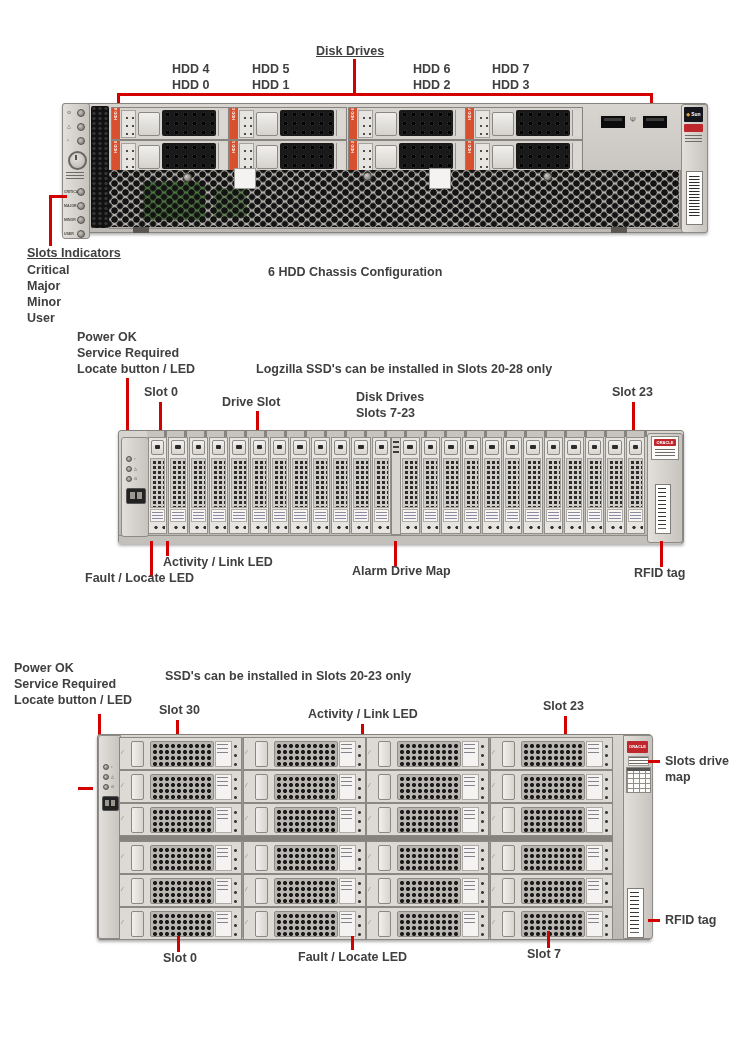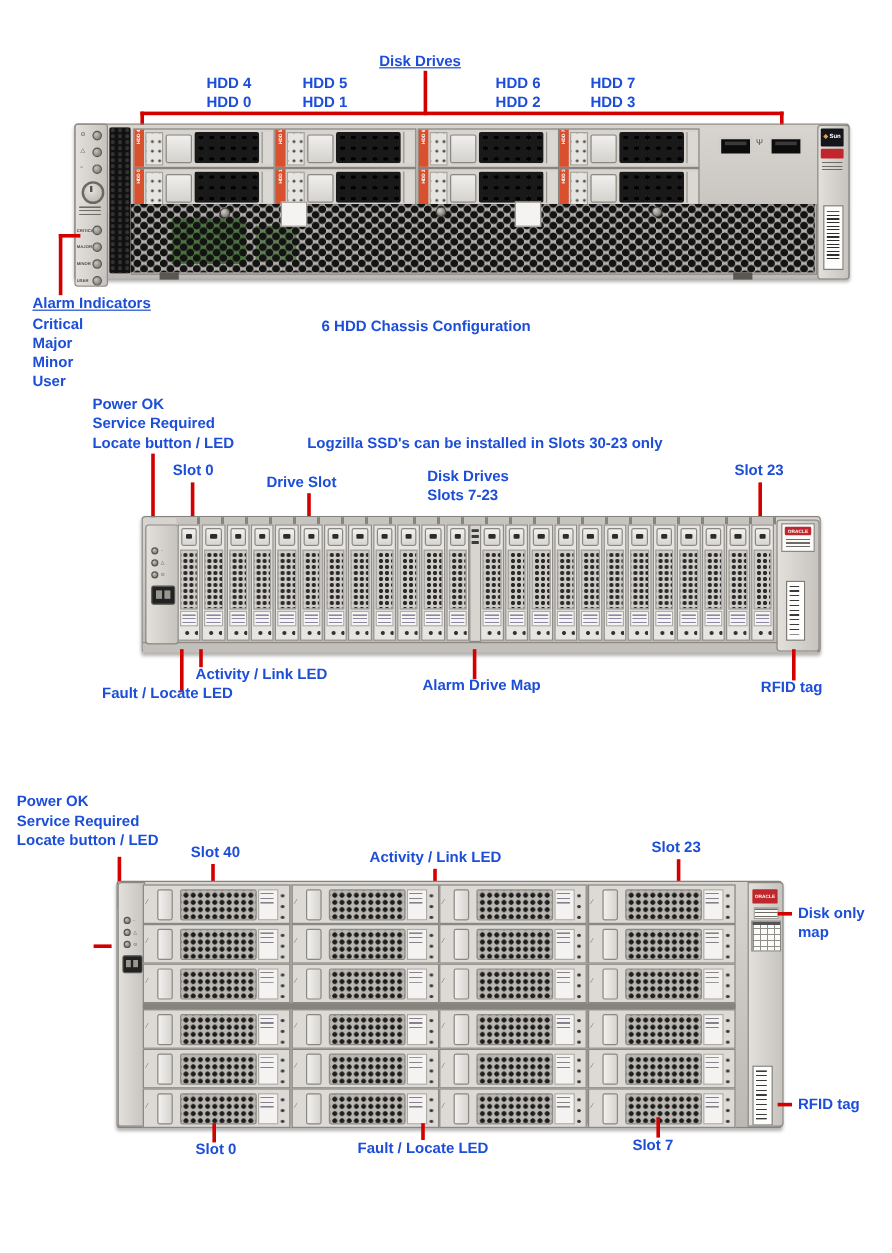--- a/index.html
+++ b/index.html
@@ -1,18 +1,18 @@
 <!DOCTYPE html>
 <html><head>
 <meta charset="utf-8">
 <style>
   html,body{margin:0;padding:0;background:#fff;}
   #stage{position:relative;width:743px;height:1044px;background:#ffffff;overflow:hidden;
          font-family:"Liberation Sans",sans-serif;}
-  .lbl{position:absolute;font-weight:700;font-size:12.5px;line-height:14px;color:#1d4ed8;white-space:nowrap;}
+  .lbl{position:absolute;font-weight:700;font-size:12.5px;line-height:14px;color:#404040;white-space:nowrap;}
   .u{text-decoration:underline;}
   .vl{position:absolute;width:3px;background:#d40000;}
   .hl{position:absolute;height:3px;background:#d40000;}
 
   
   .chassis{position:absolute;background:linear-gradient(#d8d5d0,#bcb9b4);border:1px solid #86837e;
            border-radius:3px;box-shadow:0 2px 3px rgba(0,0,0,.30);}
   .ear{position:absolute;background:linear-gradient(90deg,#e3e0db,#c7c4bf);border:1px solid #8e8b86;border-radius:3px;}
   .led{position:absolute;width:6px;height:6px;border-radius:50%;
        background:radial-gradient(circle at 35% 35%,#c7c4bf,#6f6c67);border:1px solid #55524d;}
@@ -253,31 +253,31 @@
         <div class="led"></div>
     </div>
     <div class="alarmrow" style="top:125px;">
       <span class="alab">USER</span>
         <div class="led"></div>
     </div>
   </div>
 
   <div class="hl" style="left:49px;top:195px;width:18px;"></div>
   <div class="vl" style="left:49px;top:195px;height:51px;"></div>
-  <div class="lbl u" style="left:27px;top:246px;">Alarm Indicators</div>
+  <div class="lbl u" style="left:27px;top:246px;">Slots Indicators</div>
   <div class="lbl" style="left:27px;top:263px;">Critical</div>
   <div class="lbl" style="left:27px;top:279px;">Major</div>
   <div class="lbl" style="left:27px;top:295px;">Minor</div>
   <div class="lbl" style="left:27px;top:311px;">User</div>
   <div class="lbl" style="left:268px;top:265px;">6 HDD Chassis Configuration</div>
 
   <div class="lbl" style="left:77px;top:330px;">Power OK</div>
   <div class="lbl" style="left:77px;top:346px;">Service Required</div>
   <div class="lbl" style="left:77px;top:362px;">Locate button / LED</div>
-  <div class="lbl" style="left:256px;top:362px;">Logzilla SSD's can be installed in Slots 30-23 only</div>
+  <div class="lbl" style="left:256px;top:362px;">Logzilla SSD's can be installed in Slots 20-28 only</div>
   <div class="lbl" style="left:144px;top:385px;">Slot 0</div>
   <div class="lbl" style="left:222px;top:395px;">Drive Slot</div>
   <div class="lbl" style="left:356px;top:390px;">Disk Drives</div>
   <div class="lbl" style="left:356px;top:406px;">Slots 7-23</div>
   <div class="lbl" style="left:612px;top:385px;">Slot 23</div>
 
   <div class="vl" style="left:126px;top:378px;height:74px;"></div>
   <div class="vl" style="left:159px;top:402px;height:38px;"></div>
   <div class="vl" style="left:256px;top:411px;height:33px;"></div>
   <div class="vl" style="left:632px;top:402px;height:36px;"></div>
@@ -460,21 +460,22 @@
   <div class="lbl" style="left:163px;top:555px;">Activity / Link LED</div>
   <div class="lbl" style="left:85px;top:571px;">Fault / Locate LED</div>
   <div class="vl" style="left:394px;top:541px;height:25px;"></div>
   <div class="lbl" style="left:352px;top:564px;">Alarm Drive Map</div>
   <div class="vl" style="left:660px;top:541px;height:26px;"></div>
   <div class="lbl" style="left:634px;top:566px;">RFID tag</div>
 
   <div class="lbl" style="left:14px;top:661px;">Power OK</div>
   <div class="lbl" style="left:14px;top:677px;">Service Required</div>
   <div class="lbl" style="left:14px;top:693px;">Locate button / LED</div>
-  <div class="lbl" style="left:159px;top:703px;">Slot 40</div>
+  <div class="lbl" style="left:165px;top:669px;">SSD's can be installed in Slots 20-23 only</div>
+  <div class="lbl" style="left:159px;top:703px;">Slot 30</div>
   <div class="lbl" style="left:308px;top:707px;">Activity / Link LED</div>
   <div class="lbl" style="left:543px;top:699px;">Slot 23</div>
 
   <div class="vl" style="left:98px;top:714px;height:43px;"></div>
   <div class="hl" style="left:78px;top:787px;width:15px;"></div>
   <div class="vl" style="left:176px;top:720px;height:25px;"></div>
   <div class="vl" style="left:361px;top:724px;height:21px;"></div>
   <div class="vl" style="left:564px;top:716px;height:25px;"></div>
 
   <div class="chassis" style="left:97px;top:734px;width:553px;height:204px;">
@@ -663,21 +664,21 @@
       </div>
     <div class="ear" style="left:525px;top:0px;width:28px;height:202px;border-radius:0 3px 3px 0;">
       <div class="redbar" style="left:3px;top:5px;width:21px;height:12px;color:#fff;font-size:4px;font-weight:700;text-align:center;line-height:12px;">ORACLE</div>
       <div class="tinylines" style="left:4px;top:20px;width:19px;height:8px;background-color:#fbfbfa;border:1px solid #a09d98;"></div>
       <div class="mapgrid" style="left:2px;top:31px;width:23px;height:24px;"></div>
       <div class="rfidtag" style="left:3px;top:152px;width:15px;height:48px;"></div>
     </div>
   </div>
 
   <div class="hl" style="left:648px;top:760px;width:12px;"></div>
-  <div class="lbl" style="left:665px;top:754px;">Disk only</div>
+  <div class="lbl" style="left:665px;top:754px;">Slots drive</div>
   <div class="lbl" style="left:665px;top:770px;">map</div>
   <div class="hl" style="left:648px;top:919px;width:12px;"></div>
   <div class="lbl" style="left:665px;top:913px;">RFID tag</div>
 
   <div class="vl" style="left:177px;top:936px;height:16px;"></div>
   <div class="vl" style="left:351px;top:936px;height:14px;"></div>
   <div class="vl" style="left:547px;top:931px;height:17px;"></div>
   <div class="lbl" style="left:163px;top:951px;">Slot 0</div>
   <div class="lbl" style="left:298px;top:950px;">Fault / Locate LED</div>
   <div class="lbl" style="left:527px;top:947px;">Slot 7</div>

